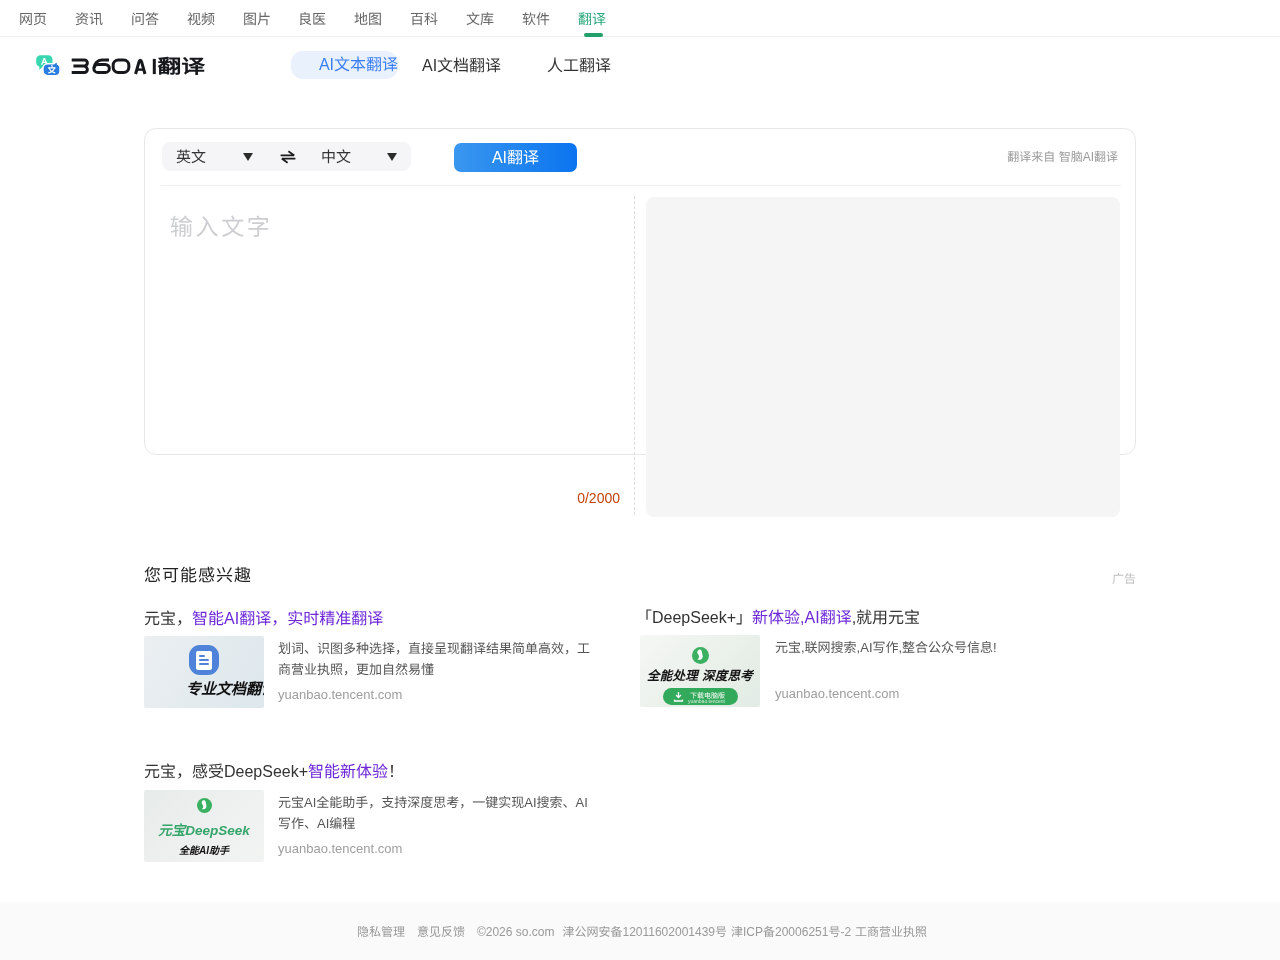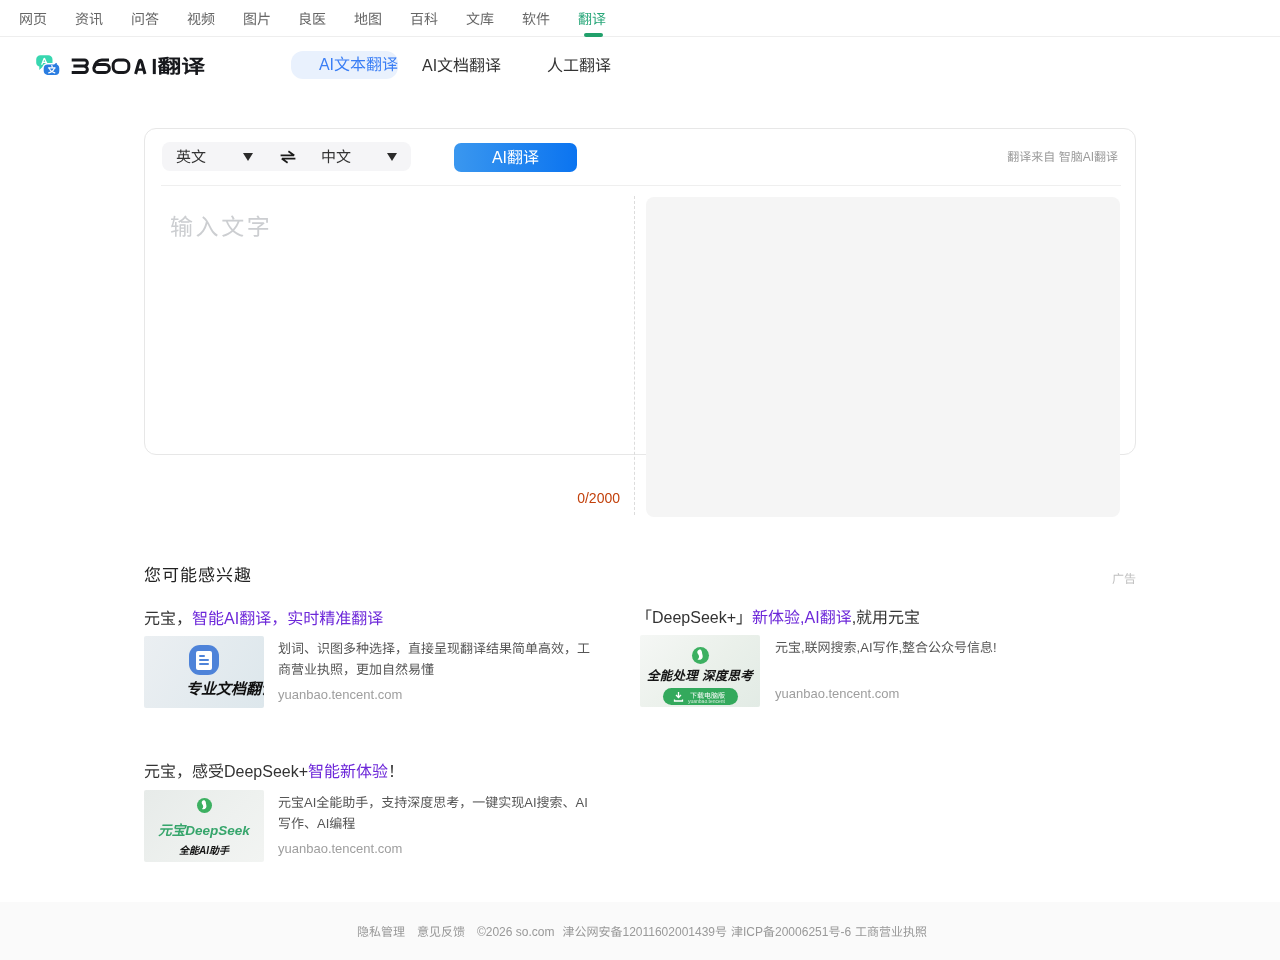--- a/index.html
+++ b/index.html
@@ -187,15 +187,15 @@
           </svg>
         <div class="th23cap" style="top:34px;font-size:13.5px;color:#36a56b">元宝DeepSeek</div>
         <div class="th23cap" style="top:56px;font-size:10px">全能AI助手</div>
       </div>
       <div class="desc">元宝AI全能助手，支持深度思考，一键实现AI搜索、AI写作、AI编程</div>
       <div class="link">yuanbao.tencent.com</div>
     </div>
   </div>
 
   <div class="footer">
-    <div class="in"><span>隐私管理</span><span>意见反馈</span><span>©2026 so.com</span><span style="margin:0 2px">津公网安备12011602001439号</span><span style="margin:0 2px">津ICP备20006251号-6</span><span style="margin:0 2px">工商营业执照</span></div>
+    <div class="in"><span>隐私管理</span><span>意见反馈</span><span>©2026 so.com</span><span style="margin:0 2px">津公网安备12011602001439号</span><span style="margin:0 2px">津ICP备20006251号-2</span><span style="margin:0 2px">工商营业执照</span></div>
   </div>
 </div>
 
 </body></html>

